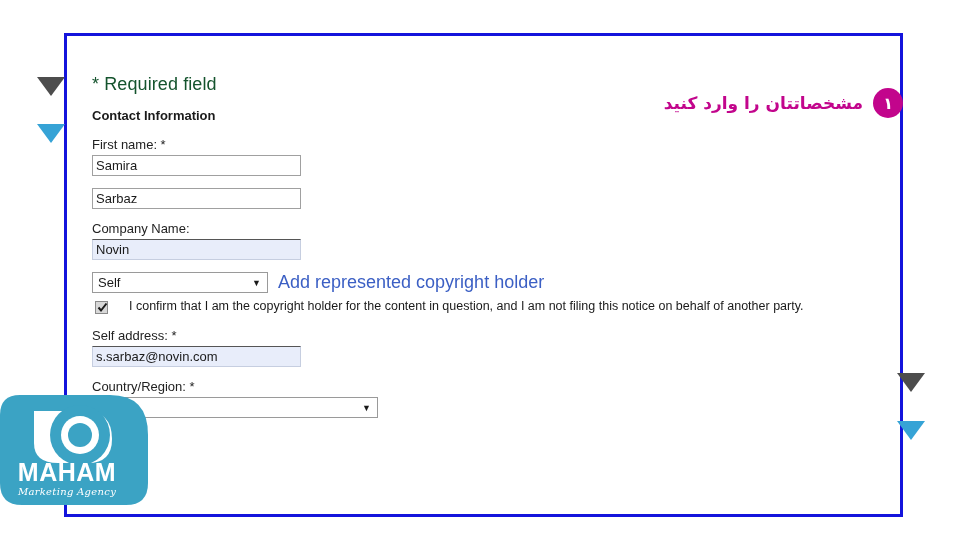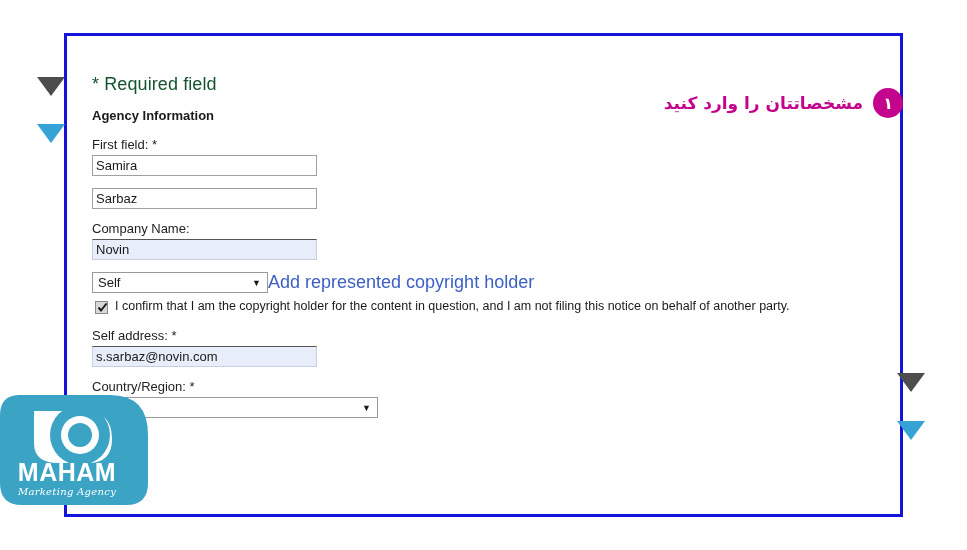--- a/index.html
+++ b/index.html
@@ -48,21 +48,21 @@
   .field-label {
     font-size: 13px;
     color: #222222;
     margin: 0 0 3px 0;
     white-space: nowrap;
   }
   .field-block { margin-bottom: 12px; }
 
   input.txt {
     display: block;
-    width: 225px; height: 21px;
+    width: 209px; height: 21px;
     padding: 1px 3px;
     font-family: "Liberation Sans", sans-serif;
     font-size: 13px;
     color: #1a1a1a;
     border: 1px solid #a0a0a0;
     background: #ffffff;
     outline: none;
   }
   input.txt.autofill {
     background: #e8edfa;
@@ -95,34 +95,34 @@
     font-size: 9px;
     color: #1a1a1a;
     line-height: 1;
   }
   .sel-text-hl {
     background: #3ba3c4;
     color: #111111;
     padding: 0 1px;
   }
 
-  .row-inline { display: flex; align-items: center; }
+  .row-inline { display: flex; align-items: center; gap: 10px; }
   .link-add {
     font-size: 18px;
     color: #3b5fc4;
     text-decoration: none;
     cursor: pointer;
     white-space: nowrap;
   }
 
   
   .cb-row {
     display: flex;
     align-items: flex-end;
-    gap: 7px;
+    gap: 21px;
     margin-top: 6px;
     margin-left: 3px;
   }
   .cb {
     width: 13px; height: 13px;
     flex: 0 0 13px;
     margin-top: 2px;
     border: 1px solid #8a8a8a;
     background: #d8d8d8;
     position: relative;
@@ -223,24 +223,24 @@
 <body>
 
 <div id="stage">
 
   <div class="blue-frame"></div>
 
   <div class="form-area">
 
     <div class="required-note">* Required field</div>
 
-    <div class="section-head">Agency Information</div>
-
-    <div class="field-block">
-      <div class="field-label">First field: *</div>
+    <div class="section-head">Contact Information</div>
+
+    <div class="field-block">
+      <div class="field-label">First name: *</div>
       <input class="txt" type="text" value="Samira" style="">
     </div>
 
     <div class="field-block">
       <input class="txt" type="text" value="Sarbaz" style="">
     </div>
 
     <div class="field-block">
       <div class="field-label">Company Name:</div>
       <input class="txt autofill" type="text" value="Novin" style="">

